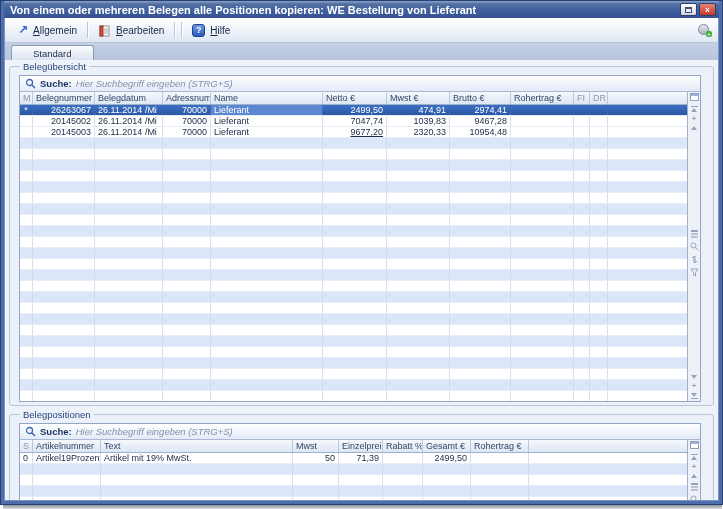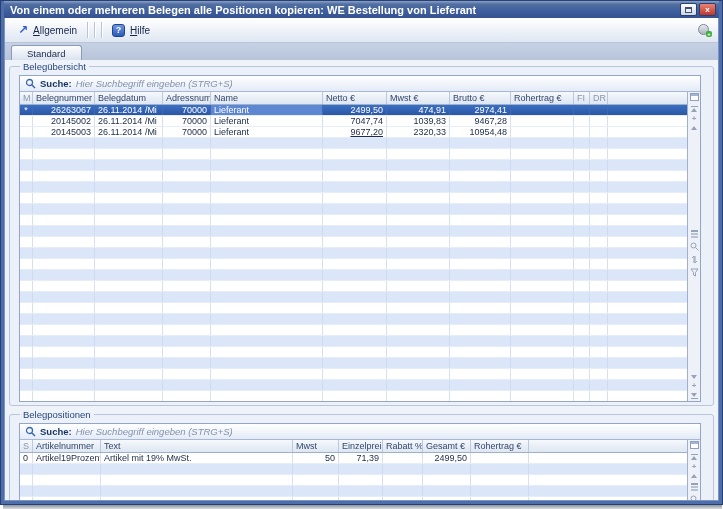--- a/index.html
+++ b/index.html
@@ -22,21 +22,21 @@
   .tbtn span.lbl::first-letter{text-decoration:underline;}
   .tsep{width:1px;height:16px;background:#b9c4d8;box-shadow:1px 0 0 #ffffff;margin:0 3px;}
   .tspacer{flex:1;}
   .arrow-ne{color:#2e5fd0;font-size:12px;font-weight:bold;line-height:10px;}
   .helpicon{width:13px;height:13px;background:linear-gradient(#6f96e0,#2c5cb8);border:1px solid #1d4492;border-radius:3px;color:#fff;font-size:9px;font-weight:bold;display:flex;align-items:center;justify-content:center;}
   .globeicon{position:relative;width:14px;height:13px;}
   .globeicon .g{width:11px;height:11px;border-radius:50%;border:1px solid #7b8595;background:linear-gradient(#e8ebef,#aab2bd);}
   .globeicon .p{position:absolute;right:0;bottom:0;width:6px;height:6px;background:#3fae3f;border-radius:2px;color:#fff;font-size:6px;line-height:6px;text-align:center;font-weight:bold;}
   
   .tabstrip{height:17px;background:linear-gradient(#c6d1e4,#b7c4da);display:flex;align-items:flex-end;padding-left:6px;flex:0 0 auto;}
-  .tab{height:15px;padding:0 15px;background:linear-gradient(#fcfdfe,#dbe3ef);border:1px solid #8b9cbb;border-bottom:none;border-radius:3px 3px 0 0;font-size:9.5px;color:#1d2c4e;display:flex;align-items:center;}
+  .tab{height:15px;padding:0 21px;background:linear-gradient(#fcfdfe,#dbe3ef);border:1px solid #8b9cbb;border-bottom:none;border-radius:3px 3px 0 0;font-size:9.5px;color:#1d2c4e;display:flex;align-items:center;}
   
   .content{flex:1;padding:1px 4px 0 4px;overflow:hidden;display:flex;flex-direction:column;background:#eef2f9;}
   fieldset{border:1px solid #b8c5dc;border-radius:3px;margin:0;padding:3px 12px 6px 9px;background:#ecf1f9;}
   legend{font-size:9.5px;color:#27477f;padding:0 3px;margin-left:1px;}
   fieldset.f1{height:345px;flex:0 0 auto;}
   fieldset.f2{margin-top:3px;flex:1;}
   
   .panel{border:1px solid #93a6c7;background:#fff;display:flex;flex-direction:column;overflow:hidden;}
   .f1 .panel{height:327px;}
   .f2 .panel{height:200px;}
@@ -87,20 +87,30 @@
     </div>
 
     <div class="client">
 
       <div class="toolbar">
         <div class="tbtn">
           <span class="arrow-ne">↗</span>
           <span class="lbl">Allgemein</span>
         </div>
         <div class="tsep"></div>
+        <div class="tbtn">
+          <svg width="13" height="13" viewBox="0 0 13 13">
+            <rect x="2" y="2" width="9" height="10" fill="#fffef5" stroke="#8d8d8d"></rect>
+            <rect x="2" y="2" width="3" height="10" fill="#d44a3a" stroke="#a23325"></rect>
+            <line x1="6" y1="5" x2="10" y2="5" stroke="#9aa3b5"></line>
+            <line x1="6" y1="7" x2="10" y2="7" stroke="#9aa3b5"></line>
+            <line x1="6" y1="9" x2="10" y2="9" stroke="#9aa3b5"></line>
+          </svg>
+          <span class="lbl">Bearbeiten</span>
+        </div>
         <div class="tsep"></div>
         <div class="tsep"></div>
         <div class="tbtn">
           <span class="helpicon">?</span>
           <span class="lbl">Hilfe</span>
         </div>
         <div class="tspacer"></div>
         <div class="globeicon">
           <div class="g"></div>
             <div class="p">+</div>

